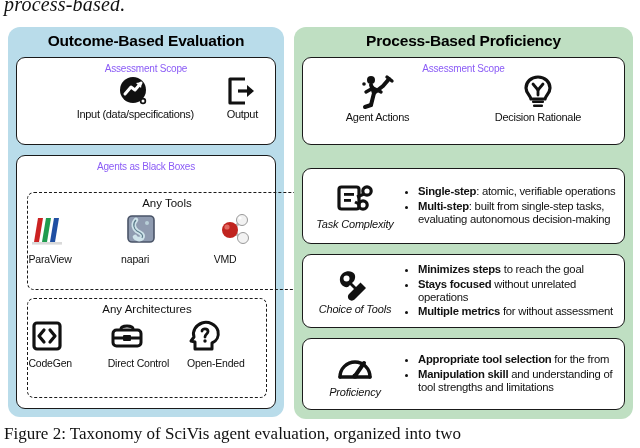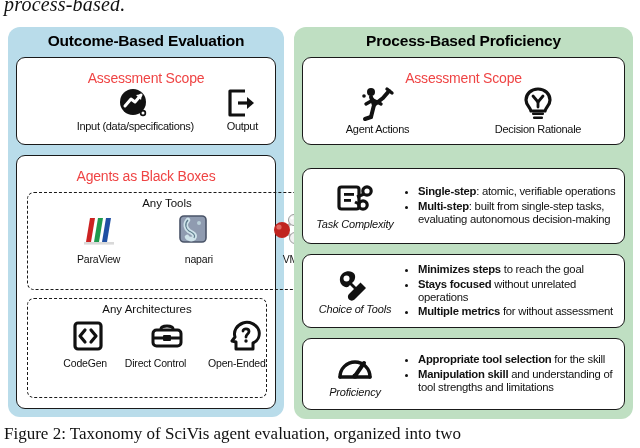--- a/index.html
+++ b/index.html
@@ -37,35 +37,35 @@
   .card{
     position:absolute;background:#fff;border:1.6px solid #1a1a1a;
     border-radius:9px;box-sizing:border-box;
   }
 
   
   .c-scope{left:16px;top:57px;width:260px;height:88px;}
   .c-black{left:16px;top:155px;width:260px;height:254px;}
 
   .card-title{
-    text-align:center;font-size:14px;color:#ef4444;padding-top:12px;
+    text-align:center;font-size:10px;color:#8b5cf6;padding-top:5px;
     letter-spacing:-.2px;
   }
 
   
   .dashed{
     position:absolute;border:1.6px dashed #1a1a1a;border-radius:7px;
     box-sizing:border-box;background:transparent;
   }
   .d-tools{left:10px;top:36px;width:280px;height:98px;}
   .d-arch{left:10px;top:142px;width:240px;height:100px;}
   .dashed-title{text-align:center;font-size:11.5px;padding-top:4px;color:#111;}
 
   .icon-row{display:flex;justify-content:space-around;align-items:flex-end;margin-top:3px;}
-  .icon-cell{display:flex;flex-direction:column;align-items:flex-end;width:33%;}
+  .icon-cell{display:flex;flex-direction:column;align-items:flex-start;width:33%;}
   .icon-label{font-size:10.5px;margin-top:3px;color:#111;text-align:center;letter-spacing:-.2px;}
 
   .scope-row{display:flex;justify-content:space-around;align-items:flex-end;margin-top:1px;padding-left:44px;}
   .scope-cell{display:flex;flex-direction:column;align-items:center;}
   .scope-label{font-size:11px;margin-top:1px;color:#111;letter-spacing:-.3px;}
 
   
   .c-rscope{left:302px;top:57px;width:323px;height:88px;}
   .c-task{left:302px;top:168px;width:323px;height:76px;}
   .c-choice{left:302px;top:254px;width:323px;height:74px;}
@@ -310,21 +310,21 @@
             <path d="M5 26 A15 15 0 1 1 35 26" fill="none" stroke="#111" stroke-width="3.4" stroke-linecap="round"></path>
             <path d="M5 26 L35 26" stroke="#111" stroke-width="3.4" stroke-linecap="round"></path>
             <path d="M20 25 L29 12" stroke="#111" stroke-width="4" stroke-linecap="round"></path>
             <circle cx="20" cy="25" r="2.6" fill="#111"></circle>
           </svg>
         </span>
         <div class="icon-label">Proficiency</div>
       </div>
       <div class="bullets">
         <ul>
-          <li><b>Appropriate tool selection</b><span> for the skill</span></li>
+          <li><b>Appropriate tool selection</b><span> for the from</span></li>
           <li><b>Manipulation skill</b><span> and understanding of tool strengths and limitations</span></li>
         </ul>
       </div>
     </div>
   </div>
 
   <div class="caption">Figure 2:  Taxonomy of SciVis agent evaluation, organized into two</div>
 
 </div>
 

